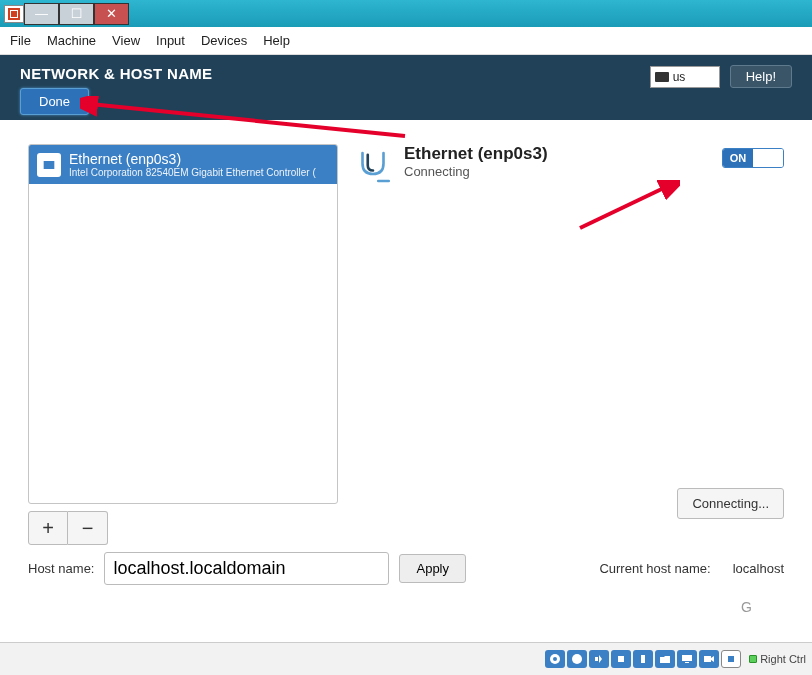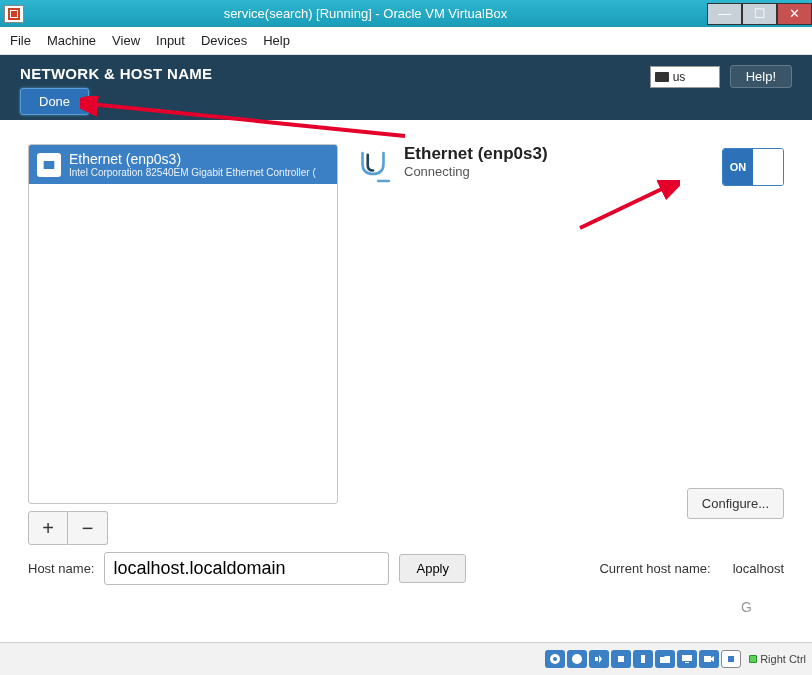--- a/index.html
+++ b/index.html
@@ -36,21 +36,21 @@
 .pm-row { margin-top:7px; display:flex; }
 .pm-btn { width:40px; height:34px; border:1px solid #bbb; background:#f5f5f5; font-size:20px; color:#333; display:flex; align-items:center; justify-content:center; cursor:pointer; }
 .pm-btn:first-child { border-radius:3px 0 0 3px; }
 .pm-btn:last-child { border-left:none; border-radius:0 3px 3px 0; }
 .right-panel { flex:1; position:relative; }
 .iface-header { display:flex; align-items:flex-start; gap:10px; margin-bottom:18px; }
 .iface-big-icon { width:42px; height:42px; margin-top:2px; }
 .iface-big-icon svg { width:42px; height:42px; fill:none; stroke:#3b7fc4; stroke-width:3; }
 .iface-title { font-size:17px; font-weight:600; color:#222; }
 .iface-status { font-size:13px; color:#555; }
-.toggle { position:absolute; right:0; top:4px; width:62px; height:38px; border:1px solid #3b7fc4; border-radius:3px; display:flex; background:#fff; cursor:pointer; overflow:hidden; }
+.toggle { position:absolute; right:0; top:4px; width:62px; height:20px; border:1px solid #3b7fc4; border-radius:3px; display:flex; background:#fff; cursor:pointer; overflow:hidden; }
 .toggle .on { flex:1; background:#2d72b8; color:#fff; font-size:11px; font-weight:bold; display:flex; align-items:center; justify-content:center; }
 .toggle .off { flex:1; background:#fff; }
 .details { margin-left:0px; }
 .detail-row { display:flex; font-size:13px; color:#333; margin-bottom:10px; }
 .detail-row .lbl { width:140px; text-align:right; padding-right:6px; color:#222; }
 .configure-btn { position:absolute; right:0; top:344px; padding:7px 14px; border:1px solid #bbb; background:#f5f5f5; border-radius:3px; font-size:13px; cursor:pointer; color:#333; }
 .hostname-row { position:absolute; left:28px; right:28px; bottom:50px; display:flex; align-items:center; font-size:13px; color:#333; gap:10px; }
 .hostname-row .hn-label { white-space:nowrap; }
 .hostname-row input { width:285px; padding:5px 8px; border:1px solid #bbb; border-radius:3px; font-size:18px; }
 .apply-btn { padding:6px 16px; border:1px solid #bbb; background:#eee; border-radius:3px; font-size:13px; cursor:pointer; }
@@ -71,21 +71,20 @@
 <body>
 
 <div class="titlebar">
   <div class="icon-box">
     <svg width="12" height="12" viewBox="0 0 12 12">
         <rect width="12" height="12" fill="#d04020"></rect>
         <rect x="2" y="2" width="8" height="8" fill="#fff"></rect>
         <rect x="3" y="3" width="6" height="6" fill="#d04020"></rect>
       </svg>
   </div>
-  <div class="title-text">service(search) [Running] - Oracle VM VirtualBox</div>
   <div class="win-btns">
     <div class="wb min">—</div>
     <div class="wb max">☐</div>
     <div class="wb close">✕</div>
   </div>
 </div>
 
 <div class="menubar">
   <span>File</span>
   <span>Machine</span>
@@ -142,21 +141,21 @@
         </div>
         <div>
           <div class="iface-title">Ethernet (enp0s3)</div>
           <div class="iface-status">Connecting</div>
         </div>
       </div>
       <div class="toggle">
         <div class="on">ON</div>
         <div class="off"></div>
       </div>
-      <button class="configure-btn">Configure...</button>
+      <button class="configure-btn">Connecting...</button>
     </div>
   </div>
 
   <div class="hostname-row">
     <span class="hn-label">Host name:</span>
     <input type="text" value="localhost.localdomain" style="">
     <button class="apply-btn">Apply</button>
     <div class="spacer"></div>
     <span class="current-hn">Current host name:</span>
     <span style="margin-left:12px">localhost</span>

